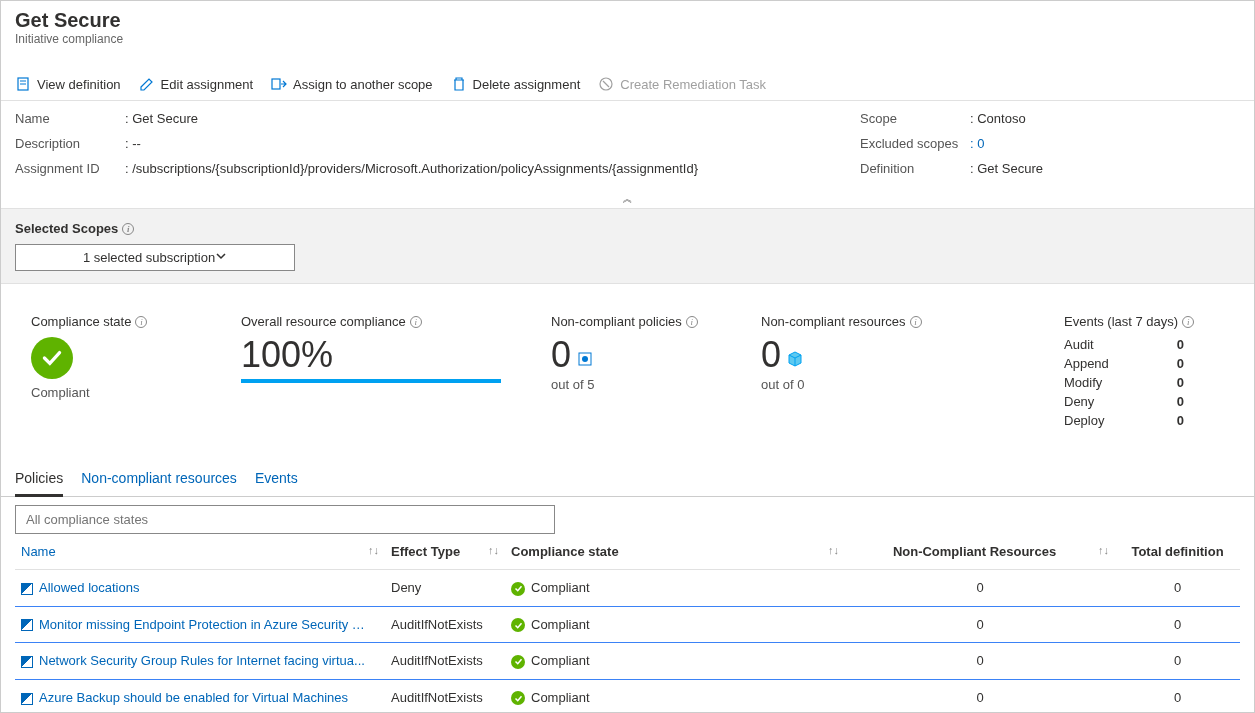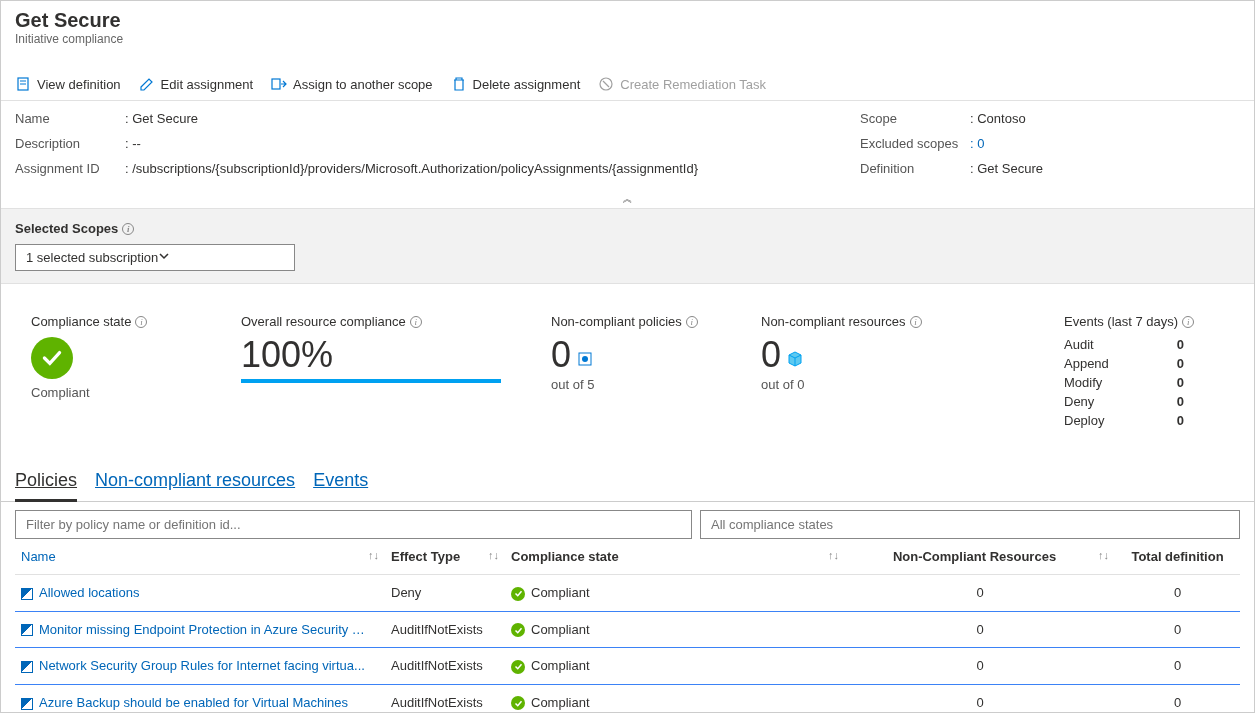--- a/index.html
+++ b/index.html
@@ -16,36 +16,36 @@
 .details-col { flex: 1; }
 .detail-row { display: flex; margin-bottom: 10px; }
 .detail-label { width: 110px; color: #555; }
 .detail-value { color: #323130; }
 .detail-value.link { color: #0066b8; }
 .collapse-bar { text-align: center; border-bottom: 1px solid #e1e1e1; padding-bottom: 2px; }
 .collapse-bar span { font-size: 10px; color: #666; cursor: pointer; }
 .scopes-section { background: #f2f2f2; padding: 12px 14px; border-bottom: 1px solid #e1e1e1; }
 .scopes-label { font-size: 13px; font-weight: 600; margin-bottom: 8px; display: flex; align-items: center; gap: 4px; }
 .info-icon { width: 12px; height: 12px; border: 1px solid #888; border-radius: 50%; display: inline-flex; align-items: center; justify-content: center; font-size: 9px; color: #888; font-style: italic; font-family: serif; }
-.select-box { width: 280px; background: #fff; border: 1px solid #888; padding: 5px 10px; display: flex; justify-content: flex-start; align-items: center; cursor: pointer; font-size: 13px; }
+.select-box { width: 280px; background: #fff; border: 1px solid #888; padding: 5px 10px; display: flex; justify-content: center; align-items: center; cursor: pointer; font-size: 13px; }
 .stats-section { display: flex; padding: 30px 30px 20px; gap: 50px; }
 .stat-block { min-width: 160px; }
 .stat-title { font-size: 13px; color: #323130; margin-bottom: 8px; display: flex; align-items: center; gap: 4px; }
 .stat-big { font-size: 36px; font-weight: 300; line-height: 1; }
 .stat-sub { font-size: 13px; color: #555; margin-top: 4px; }
 .compliance-badge { width: 42px; height: 42px; background: #5fb300; border-radius: 50%; display: flex; align-items: center; justify-content: center; margin-bottom: 6px; }
 .compliance-badge svg { width: 26px; height: 26px; }
 .progress-bar { width: 260px; height: 4px; background: #00a1f1; margin-top: 6px; }
 .stat-inline { display: flex; align-items: flex-end; gap: 6px; }
 .small-cube { width: 16px; height: 16px; margin-bottom: 6px; }
 .events-list { font-size: 13px; }
 .events-list .row { display: flex; justify-content: space-between; width: 120px; margin-bottom: 4px; }
 .events-list .row .val { font-weight: 600; }
 .tabs { display: flex; gap: 18px; padding: 0 14px; border-bottom: 1px solid #ccc; margin-top: 10px; }
-.tab { padding: 8px 0; font-size: 18px; cursor: pointer; color: #0066b8; text-decoration: underline; }
+.tab { padding: 8px 0; font-size: 14px; cursor: pointer; color: #0066b8; }
 .tab.active { color: #323130; font-weight: 400; border-bottom: 3px solid #323130; margin-bottom: -1px; }
 .filter-row { display: flex; gap: 8px; padding: 8px 14px 0; }
 .filter-input { flex: 1; border: 1px solid #888; padding: 6px 10px; font-size: 13px; color: #666; }
 .table-wrap { padding: 0 14px; }
 table { width: 100%; border-collapse: collapse; font-size: 13px; }
 th { text-align: left; padding: 10px 6px; font-weight: 600; border-bottom: 1px solid #e1e1e1; color: #323130; position: relative; }
 th.link-col { color: #0066b8; font-weight: 400; }
 th .sort { float: right; color: #888; font-size: 11px; }
 td { padding: 10px 6px; border-bottom: 1px solid #3b82f6; }
 td.link { color: #0066b8; }
@@ -240,21 +240,20 @@
     </div>
   </div>
 
   <div class="tabs">
     <div class="tab active">Policies</div>
     <div class="tab">Non-compliant resources</div>
     <div class="tab">Events</div>
   </div>
 
   <div class="filter-row">
-    <input class="filter-input" placeholder="Filter by policy name or definition id..." style="">
     <input class="filter-input" style="max-width: 540px;" placeholder="All compliance states">
   </div>
 
   <div class="table-wrap">
     <table>
       <thead>
         <tr>
           <th class="link-col" style="width:370px"><span>Name</span><span class="sort">↑↓</span></th>
           <th style="width:120px"><span>Effect Type</span><span class="sort">↑↓</span></th>
           <th style="width:340px"><span>Compliance state</span><span class="sort">↑↓</span></th>

